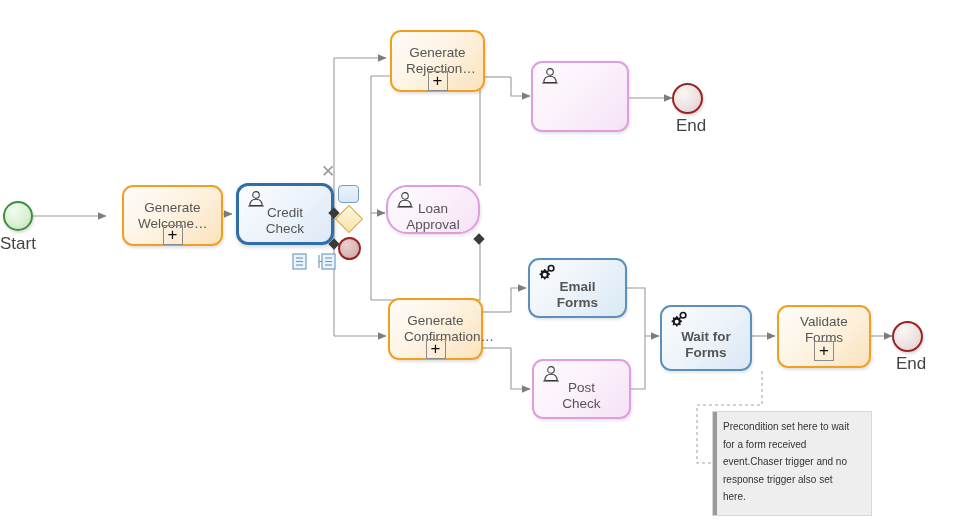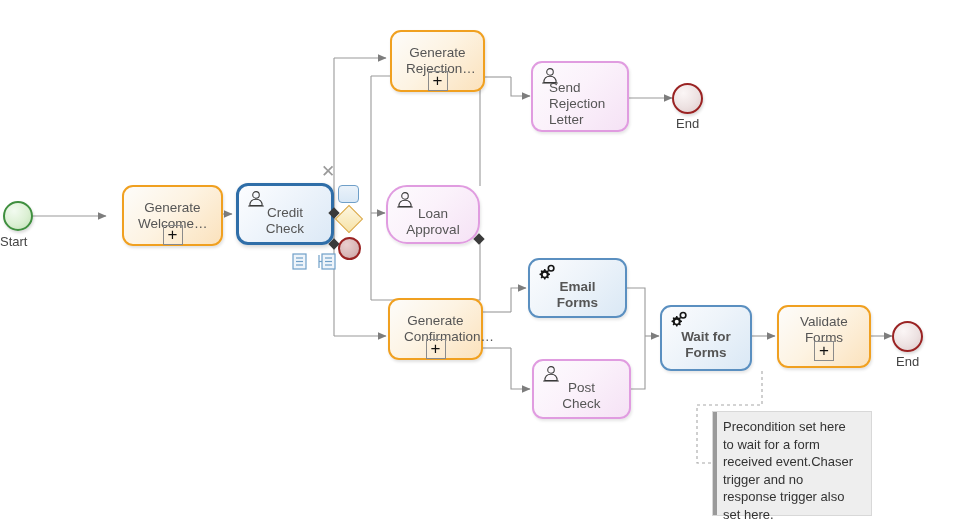--- a/index.html
+++ b/index.html
@@ -38,38 +38,38 @@
      color:#111;line-height:1;font-weight:400;}
   .subproc-marker span{position:relative;top:-1px;}
 
   .event{position:absolute;border-radius:50%;box-sizing:border-box;}
   .ev-start{border:2px solid #3f8f3f;
      background:radial-gradient(circle at 35% 30%,#f2fbf0 0%,#dcf0d4 55%,#bfe0b4 100%);
      box-shadow:1px 2px 3px rgba(0,0,0,.15);}
   .ev-end{border:2.5px solid #9a2323;
      background:radial-gradient(circle at 35% 30%,#fbf6f6 0%,#ede2e2 55%,#ddc9c9 100%);
      box-shadow:1px 2px 3px rgba(0,0,0,.15);}
-  .ev-label{position:absolute;font-size:13px;color:#444;white-space:nowrap;}
+  .ev-label{position:absolute;font-size:17px;color:#444;white-space:nowrap;}
 
   
   .pal{position:absolute;}
   .pal-rect{width:19px;height:16px;border:1.5px solid #6f9fc8;border-radius:4px;
      background:linear-gradient(180deg,#eaf2fa 0%,#d9e8f6 100%);}
   .pal-diamond{width:18px;height:18px;border:1.5px solid #d9a43a;
      background:linear-gradient(135deg,#fdf6e0 0%,#f7e3a8 100%);
      transform:rotate(45deg);}
   .pal-circle{width:19px;height:19px;border-radius:50%;border:2px solid #9a2323;
      background:radial-gradient(circle at 35% 30%,#e9cfcf 0%,#d8b6b6 60%,#c79e9e 100%);}
   .pal-x{font-size:17px;color:#9a9a9a;line-height:1;font-family:"Liberation Sans",sans-serif;}
   .pal-doc{width:15px;height:17px;}
   .handle{position:absolute;width:8px;height:8px;background:#3a3a3a;transform:rotate(45deg);}
 
   
   .annot{position:absolute;background:#eeeeee;border:1px solid #d8d8d8;
-     box-sizing:border-box;padding:6px 15px 6px 10px;font-size:13px;color:#333;
+     box-sizing:border-box;padding:6px 15px 6px 10px;font-size:10px;color:#333;
      line-height:17.5px;}
   .annot:before{content:"";position:absolute;left:0;top:0;bottom:0;width:4px;
      background:#9a9a9a;}
 </style>
 </head>
 <body>
 
 <div id="canvas">
 
   <svg class="edges" viewBox="0 0 973 522" xmlns="http://www.w3.org/2000/svg">
@@ -178,24 +178,23 @@
         <span>+</span>
       </div>
   </div>
 
   <div class="node n-pink" style="left:531px;top:61px;width:98px;height:71px;">
     <svg class="icon-user" viewBox="0 0 24 22">
       <circle cx="12" cy="6" r="4" fill="none" stroke="#3a3a3a" stroke-width="1.3"></circle>
       <path d="M4.5,19 C4.5,13.6 8,11.4 12,11.4 C16,11.4 19.5,13.6 19.5,19 Z" fill="none" stroke="#3a3a3a" stroke-width="1.3"></path>
       <line x1="2.5" y1="19.6" x2="21.5" y2="19.6" stroke="#3a3a3a" stroke-width="1.3"></line>
     </svg>
-    <span class="lbl tasktext" style="text-align:left;padding-left:2px;">Send Rejection Letter</span>
-  </div>
-
-  <div class="node n-pink" style="left:386px;top:185px;width:94px;height:59px;border-radius:21px;">
+  </div>
+
+  <div class="node n-pink" style="left:386px;top:185px;width:94px;height:49px;border-radius:21px;">
     <svg class="icon-user" viewBox="0 0 24 22">
       <circle cx="12" cy="6" r="4" fill="none" stroke="#3a3a3a" stroke-width="1.3"></circle>
       <path d="M4.5,19 C4.5,13.6 8,11.4 12,11.4 C16,11.4 19.5,13.6 19.5,19 Z" fill="none" stroke="#3a3a3a" stroke-width="1.3"></path>
       <line x1="2.5" y1="19.6" x2="21.5" y2="19.6" stroke="#3a3a3a" stroke-width="1.3"></line>
     </svg>
     <span class="lbl tasktext">Loan Approval</span>
   </div>
   <div class="handle" style="left:475px;top:235px;"></div>
 
   <div class="node n-orange" style="left:388px;top:298px;width:95px;height:62px;">

